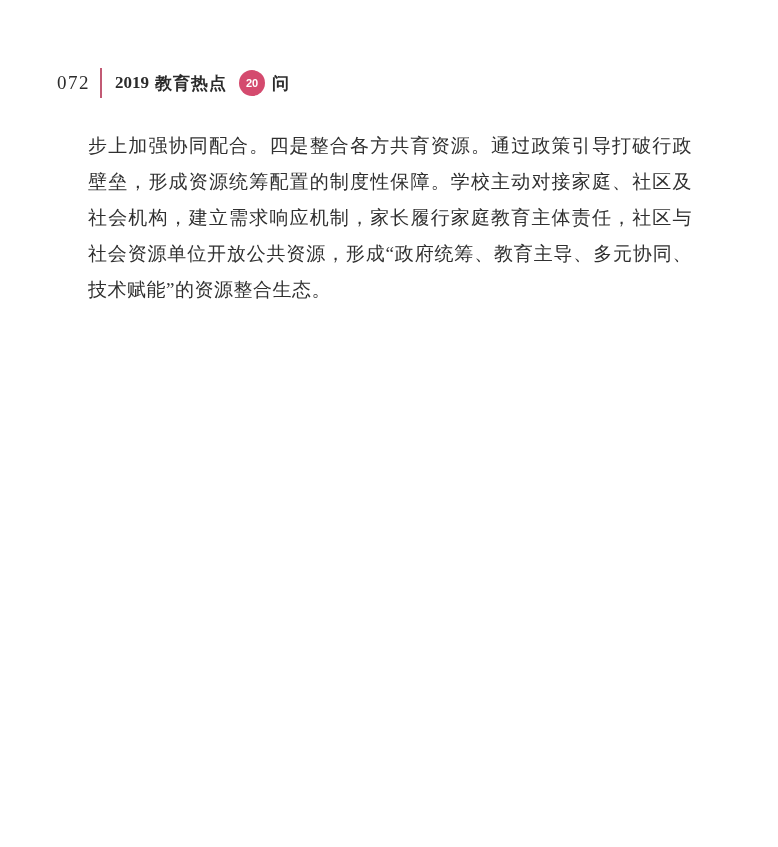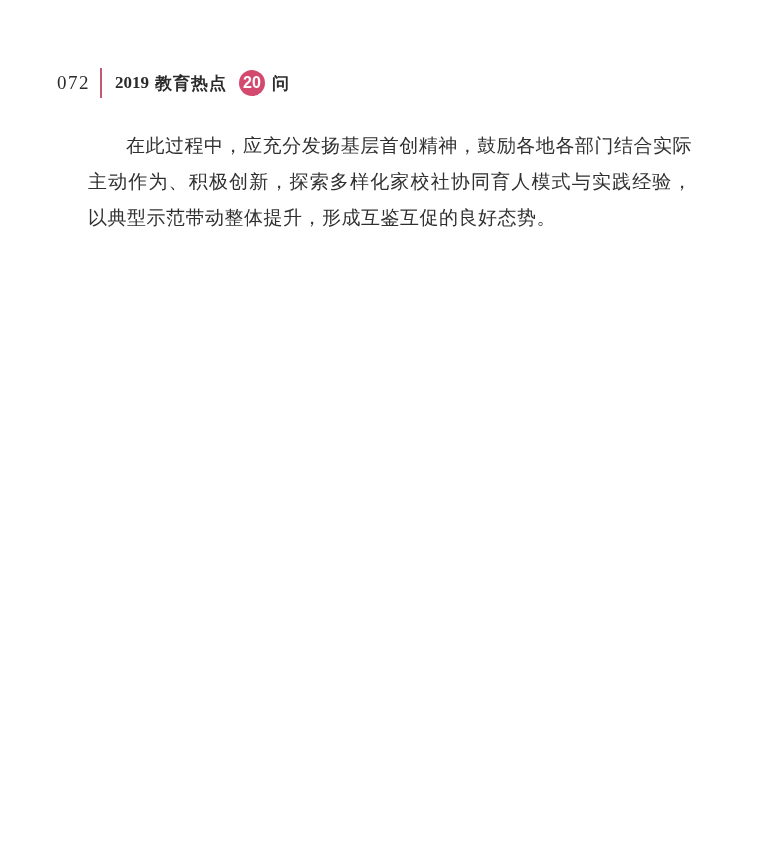--- a/index.html
+++ b/index.html
@@ -60,21 +60,21 @@
     letter-spacing: 1px;
     margin-right: 12px;
   }
   .count-badge {
     width: 26px;
     height: 26px;
     border-radius: 50%;
     background: var(--accent);
     color: #ffffff;
     font-family: "Liberation Sans", "DejaVu Sans", sans-serif;
-    font-size: 16px;
+    font-size: 11px;
     font-weight: bold;
     display: flex;
     align-items: center;
     justify-content: center;
     margin-right: 7px;
     flex: 0 0 auto;
   }
   .series-suffix {
     font-family: "Liberation Sans", "DejaVu Sans", sans-serif;
     font-size: 17px;
@@ -106,16 +106,16 @@
   <div class="running-header">
     <span class="folio">072</span>
     <span class="header-divider"></span>
     <span class="series-year">2019</span>
     <span class="series-title">教育热点</span>
     <span class="count-badge">20</span>
     <span class="series-suffix">问</span>
   </div>
 
   <div class="body-text">
-    <p class="indented">在此过程中，应充分发扬基层首创精神，鼓励各地各部门结合实际主动作为、积极创新，探索多样化家校社协同育人模式与实践经验，以典型示范带动整体提升，形成互鉴互促的良好态势。</p>
+    <p>步上加强协同配合。四是整合各方共育资源。通过政策引导打破行政壁垒，形成资源统筹配置的制度性保障。学校主动对接家庭、社区及社会机构，建立需求响应机制，家长履行家庭教育主体责任，社区与社会资源单位开放公共资源，形成“政府统筹、教育主导、多元协同、技术赋能”的资源整合生态。</p>
   </div>
 
 </div>
 
 </body></html>

